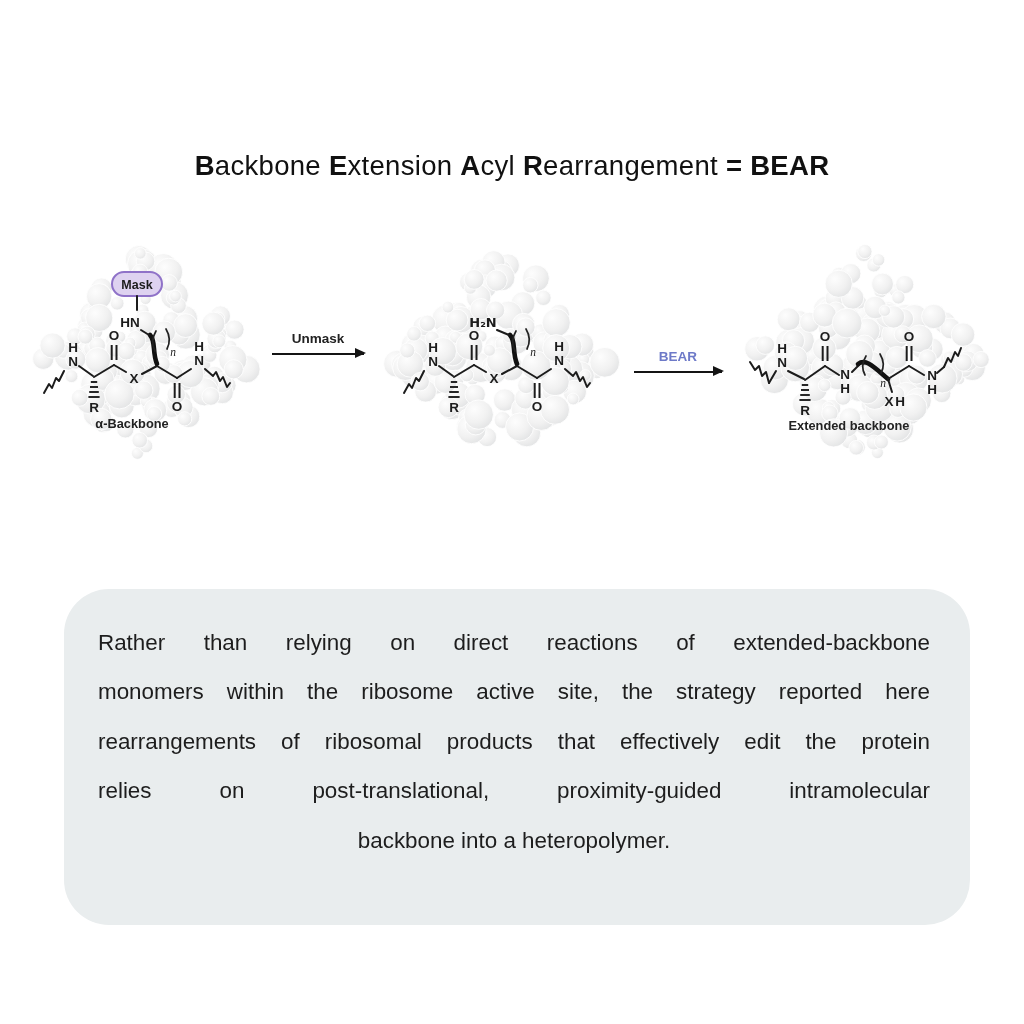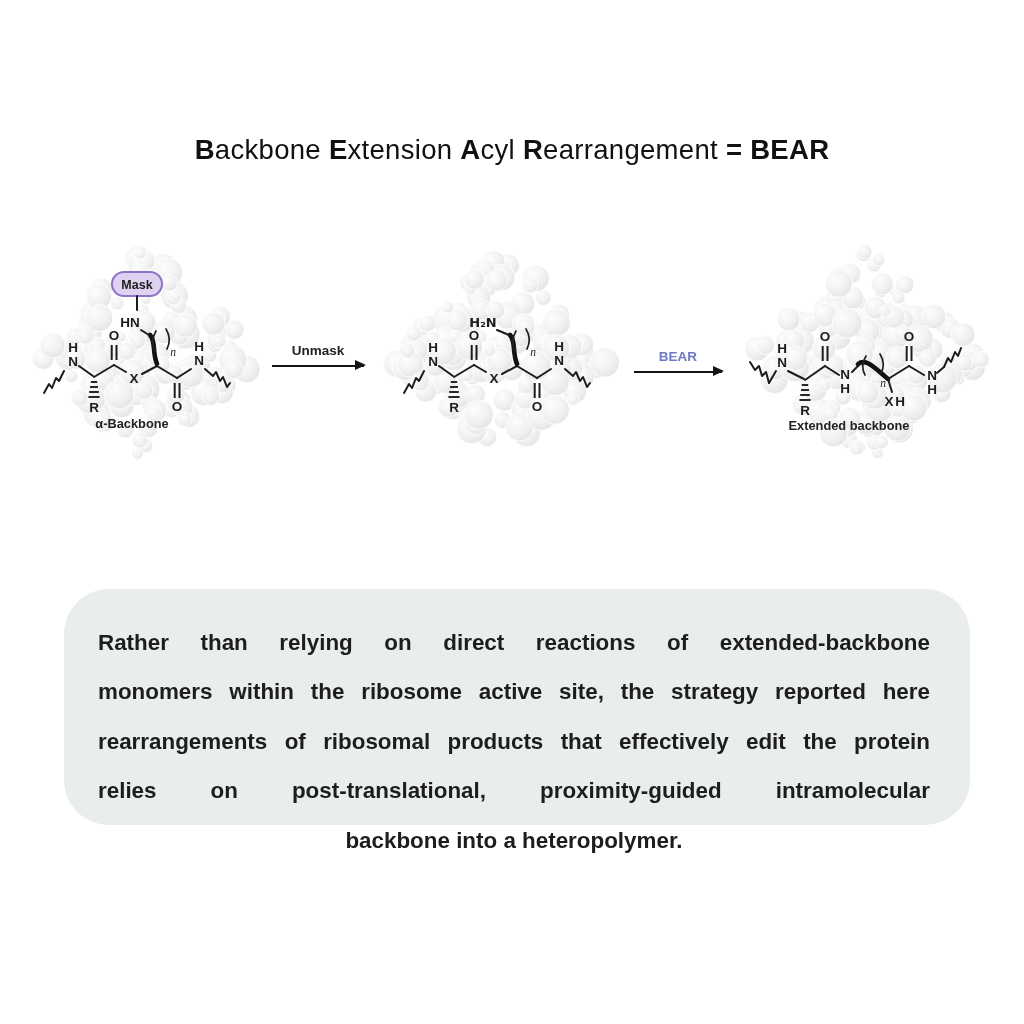--- a/index.html
+++ b/index.html
@@ -3,32 +3,32 @@
 <meta charset="utf-8">
 <style>
   html,body{margin:0;padding:0;}
   body{
     width:1024px;height:1024px;position:relative;overflow:hidden;
     background:#ffffff;
     font-family:"Liberation Sans",sans-serif;
   }
   
   .title{
-    position:absolute;top:134px;left:0;right:0;margin:0;
+    position:absolute;top:134px;left:0;right:0;margin:16px;
     text-align:center;font-size:27.5px;font-weight:400;color:#111;
     letter-spacing:0.3px;
   }
   .title .b{font-weight:700;}
   
   .struct{position:absolute;}
   #struct1{left:20px;top:240px;}
   #struct2{left:380px;top:240px;}
   #struct3{left:742px;top:240px;}
   .rxn-arrow{position:absolute;text-align:center;}
-  #arrow1{left:272px;top:343px;width:92px;}
+  #arrow1{left:272px;top:331px;width:92px;}
   #arrow2{left:634px;top:349px;width:88px;}
   .rxn-arrow .lbl{display:block;font-size:13.5px;font-weight:600;color:#222;line-height:16px;}
   .rxn-arrow .shaft{position:relative;height:2.4px;background:#141414;margin-top:6px;}
   .rxn-arrow .shaft::after{
     content:"";position:absolute;right:-2px;top:-4.8px;width:0;height:0;
     border-left:11px solid #141414;border-top:5.8px solid transparent;border-bottom:5.8px solid transparent;
   }
   
   .bond{stroke:#1c1c1c;stroke-width:2;fill:none;stroke-linecap:round;stroke-linejoin:round;}
   .dbl{stroke:#1c1c1c;stroke-width:2;fill:none;}
@@ -36,24 +36,24 @@
   .paren{stroke:#222;stroke-width:1.7;fill:none;stroke-linecap:round;}
   .hash{stroke:#1c1c1c;stroke-width:1.9;}
   .atom{font-family:"Liberation Sans",sans-serif;font-size:13.5px;font-weight:700;fill:#1c1c1c;text-anchor:middle;}
   .amine{font-family:"DejaVu Sans",sans-serif;font-size:13px;font-weight:700;fill:#1c1c1c;text-anchor:middle;}
   .sub-n{font-family:"Liberation Serif",serif;font-style:italic;font-size:11.5px;fill:#1c1c1c;text-anchor:middle;}
   .cap{font-family:"Liberation Sans",sans-serif;font-size:12.8px;font-weight:600;fill:#222;text-anchor:middle;}
   .mask-pill{stroke-width:2;}
   .mask-text{font-size:12.5px;font-weight:600;}
   
   .summary{
-    position:absolute;left:64px;top:589px;width:906px;height:236px;
+    position:absolute;left:64px;top:589px;width:906px;height:336px;
     border-radius:45px;box-sizing:border-box;
     padding:29px 40px 0 34px;
-    font-size:22.4px;line-height:49.4px;color:#1d1d1d;font-weight:bold;
+    font-size:22.4px;line-height:49.4px;color:#1d1d1d;
   }
   .jline{text-align:justify;text-align-last:justify;}
   .lline{text-align:center;}
 </style>
 </head>
 <body>
 
 <div>
 
   <h1 class="title"><span class="b">B</span><span>ackbone </span><span class="b">E</span><span>xtension </span><span class="b">A</span><span>cyl </span><span class="b">R</span><span>earrangement </span><span class="b">= BEAR</span></h1>

